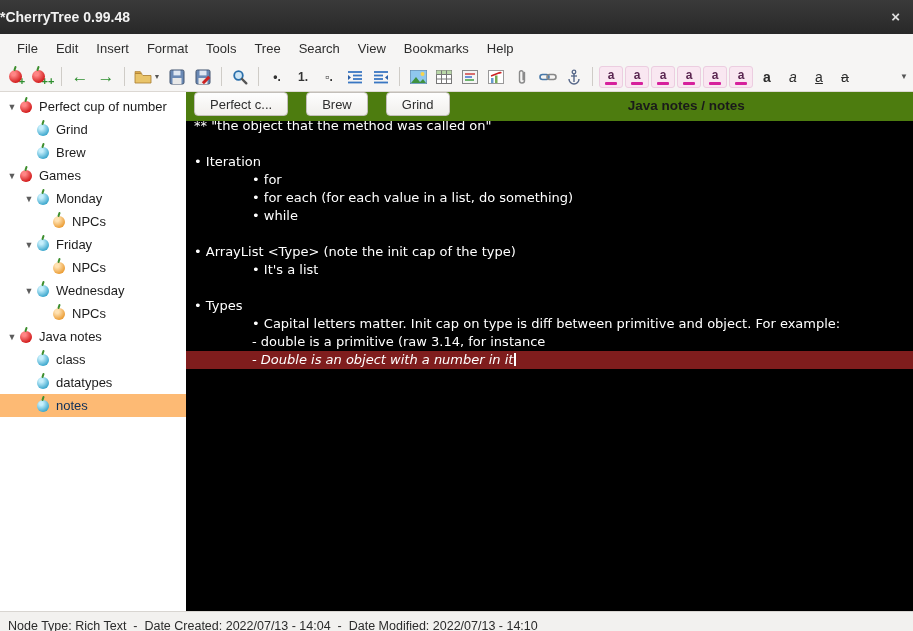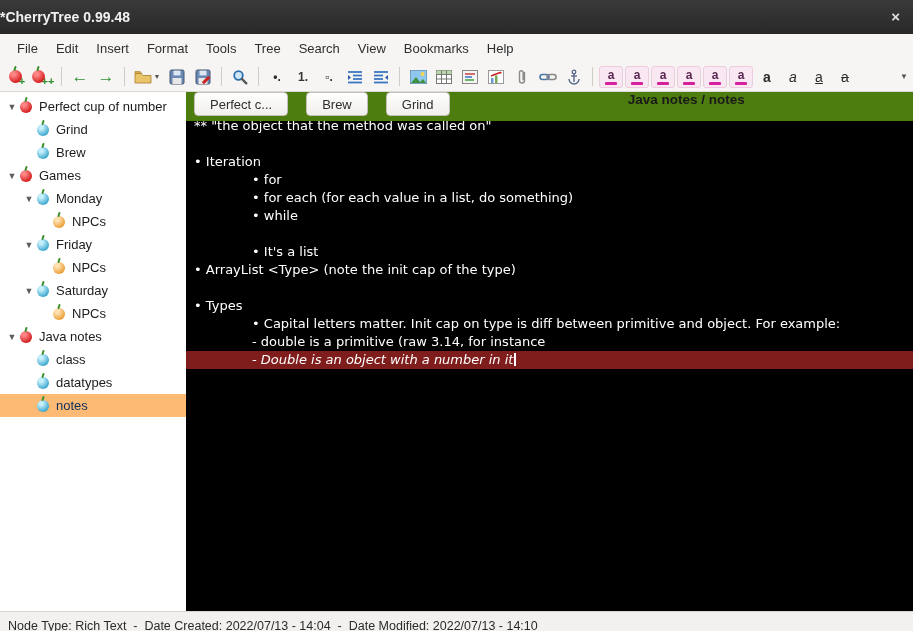--- a/index.html
+++ b/index.html
@@ -53,21 +53,21 @@
   .cherry.teal   { background:radial-gradient(circle at 35% 30%, #c6effc 15%, #3aa6cc 75%); }
   .cherry.orange { background:radial-gradient(circle at 35% 30%, #ffe2b3 15%, #eb9c33 75%); }
   .cherry.sm { width:13px; height:13px; margin-right:0; }
 
   
   .main { flex:1; display:flex; flex-direction:column; min-width:0; }
   .node-header { height:29px; display:flex; background:#4d7c0f; padding:0 8px; gap:18px; flex:none; }
   .hbtn { height:24px; padding:0 15px; background:linear-gradient(#fefefe,#f1efec);
     border:1px solid #c3bfba; border-radius:4px; font-size:13px; color:#2e2e2e;
     display:flex; align-items:center; }
-  .node-path { flex:1; text-align:center; font-weight:bold; font-size:13.5px; color:#1a1a1a; white-space:nowrap; overflow:hidden; }
+  .node-path { flex:1; text-align:center; font-weight:bold; font-size:13.5px; color:#1a1a1a; white-space:nowrap; overflow:hidden;margin-top:6px; }
 
   
   .editor { flex:1; background:#000; color:#fff; overflow:hidden;
     font-family:"DejaVu Sans",sans-serif; font-size:13px; line-height:18px; }
   .ed-inner { margin-top:-4px; }
   .line { min-height:18px; padding-left:8px; padding-right:45px; white-space:pre-wrap; }
   .line.ind1 { padding-left:66px; }
   .line.selected { background:#7f1d1d;font-style:italic; }
   .caret { display:inline-block; width:2px; height:13px; background:#fff; vertical-align:-2px; margin-left:1px; }
 
@@ -303,21 +303,21 @@
       <span>Friday</span>
     </div>
     <div class="trow lvl2">
       <span class="exp"></span>
       <span class="cherry orange"></span>
       <span>NPCs</span>
     </div>
     <div class="trow lvl1">
       <span class="exp">▼</span>
       <span class="cherry teal"></span>
-      <span>Saturday</span>
+      <span>Wednesday</span>
     </div>
     <div class="trow lvl2">
       <span class="exp"></span>
       <span class="cherry orange"></span>
       <span>NPCs</span>
     </div>
     <div class="trow lvl0">
       <span class="exp">▼</span>
       <span class="cherry red"></span>
       <span>Java notes</span>
@@ -349,22 +349,22 @@
 
     <div class="editor">
       <div class="ed-inner">
         <div class="line ind0"><span>** "the object that the method was called on"</span></div>
         <div class="line ind0"><span></span></div>
         <div class="line ind0"><span>• Iteration</span></div>
         <div class="line ind1"><span>• for</span></div>
         <div class="line ind1"><span>• for each (for each value in a list, do something)</span></div>
         <div class="line ind1"><span>• while</span></div>
         <div class="line ind0"><span></span></div>
+        <div class="line ind0"><span>• ArrayList &lt;Type&gt; (note the init cap of the type)</span></div>
         <div class="line ind1"><span>• It's a list</span></div>
-        <div class="line ind0"><span>• ArrayList &lt;Type&gt; (note the init cap of the type)</span></div>
         <div class="line ind0"><span></span></div>
         <div class="line ind0"><span>• Types</span></div>
         <div class="line ind1"><span>• Capital letters matter. Init cap on type is diff between primitive and object. For example:</span></div>
         <div class="line ind1"><span>- double is a primitive (raw 3.14, for instance</span></div>
         <div class="line ind1 selected"><span>- Double is an object with a number in it</span><span class="caret"></span></div>
       </div>
     </div>
   </div>
 </div>
 

